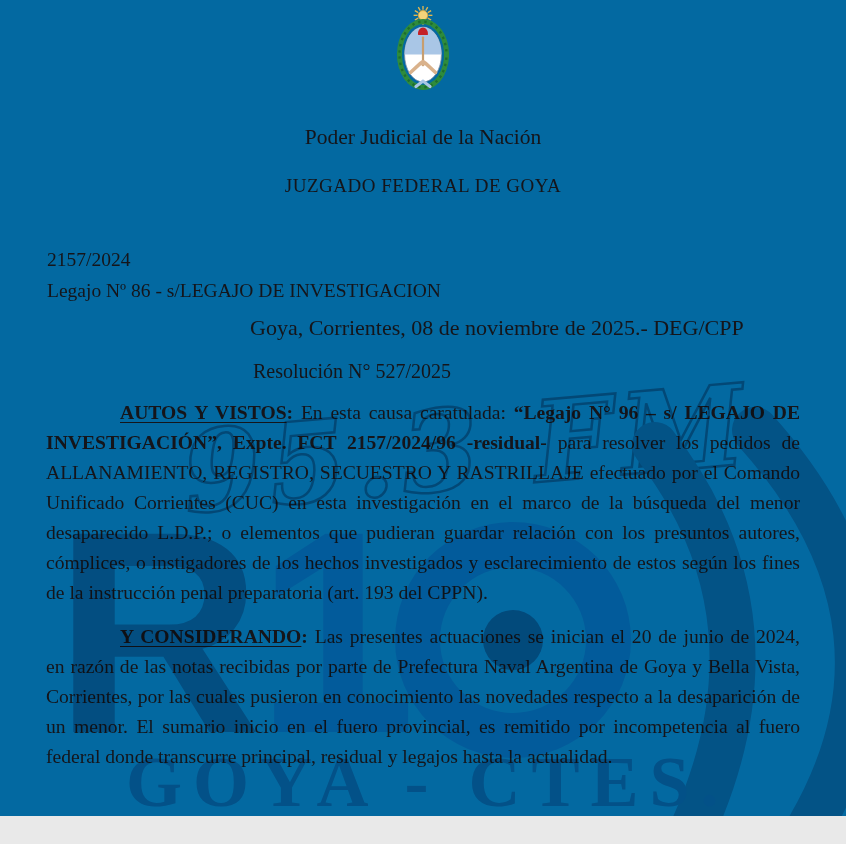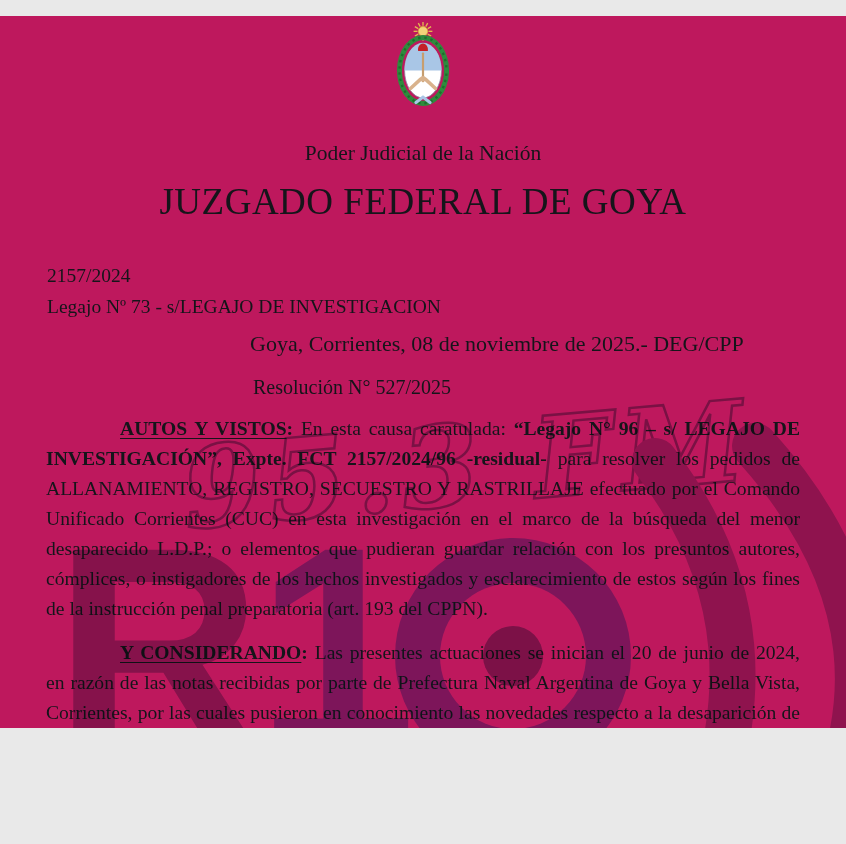--- a/index.html
+++ b/index.html
@@ -1,33 +1,33 @@
 <!DOCTYPE html>
 <html style="--wm-blue: #a8ddf5; --wm-gray: #c0c8d5; --wm-letter: #b4bdcd; --wm-text: #b7c4d7; --wm-outline: #a4aebb; --wm-dot: #a7b2c3;"><head>
 <meta charset="utf-8">
 <style>
   html,body{margin:0;padding:0;background:#e9e9e9;}
   .page{
     position:relative;
-    width:846px;height:712px;
-    margin:16px auto;
-    background:#be185d;
+    width:846px;height:816px;
+    margin:0 auto;
+    background:#0369a1;
     overflow:hidden;
     font-family:"Liberation Serif","DejaVu Serif",serif;
     color:#15151a;
   }
   
   .crest{position:absolute;top:5px;left:0;right:0;text-align:center;}
   .inst{
     position:absolute;top:124px;left:0;right:0;
     text-align:center;font-size:21.5px;line-height:26px;
   }
   .court{
     position:absolute;top:169px;left:0;right:0;
-    text-align:center;font-size:37px;line-height:34px;letter-spacing:.5px;
+    text-align:center;font-size:19px;line-height:34px;letter-spacing:.5px;
   }
   .case-number{position:absolute;top:249px;left:47px;font-size:19.5px;}
   .case-caption{position:absolute;top:280px;left:47px;font-size:19.5px;}
   .place-date{position:absolute;top:315px;left:250px;font-size:22px;}
   .resolution{position:absolute;top:360px;left:253px;font-size:20px;}
   .bodytext{
     position:absolute;top:398px;left:46px;right:46px;
     font-size:19.6px;line-height:30px;
   }
   .para{
@@ -129,21 +129,21 @@
       <circle cx="60" cy="73.5" r="3.6" fill="#d9b28c"></circle>
 
       <path d="M51,104 l9,-7 9,7" fill="none" stroke="#a9c6e6" stroke-width="4" stroke-linecap="round"></path>
     </svg>
   </div>
 
   <div class="inst">Poder Judicial de la Nación</div>
   <div class="court">JUZGADO FEDERAL DE GOYA</div>
 
   <div class="case-number">2157/2024</div>
-  <div class="case-caption">Legajo Nº 73 - s/LEGAJO DE INVESTIGACION</div>
+  <div class="case-caption">Legajo Nº 86 - s/LEGAJO DE INVESTIGACION</div>
   <div class="place-date">Goya, Corrientes, 08 de noviembre de 2025.- DEG/CPP</div>
   <div class="resolution">Resolución N° 527/2025</div>
 
   <div class="bodytext">
     <p class="para"><span class="b u">AUTOS Y VISTOS</span><span class="b">:</span><span> En esta causa caratulada: </span><span class="b">“Legajo N° 96 – s/ LEGAJO DE INVESTIGACIÓN”, Expte. FCT 2157/2024/96 -residual-</span><span> para resolver los pedidos de ALLANAMIENTO, REGISTRO, SECUESTRO Y RASTRILLAJE efectuado por el Comando Unificado Corrientes (CUC) en esta investigación en el marco de la búsqueda del menor desaparecido L.D.P.; o elementos que pudieran guardar relación con los presuntos autores, cómplices, o instigadores de los hechos investigados y esclarecimiento de estos según los fines de la instrucción penal preparatoria (art. 193 del CPPN).</span></p>
     <p class="para"><span class="b u">Y CONSIDERANDO</span><span class="b">:</span><span> Las presentes actuaciones se inician el 20 de junio de 2024, en razón de las notas recibidas por parte de Prefectura Naval Argentina de Goya y Bella Vista, Corrientes, por las cuales pusieron en conocimiento las novedades respecto a la desaparición de un menor. El sumario inicio en el fuero provincial, es remitido por incompetencia al fuero federal donde transcurre principal, residual y legajos hasta la actualidad.</span></p>
   </div>
 
   <div class="watermark">
     <div class="wm-freq">95.3 FM</div>

